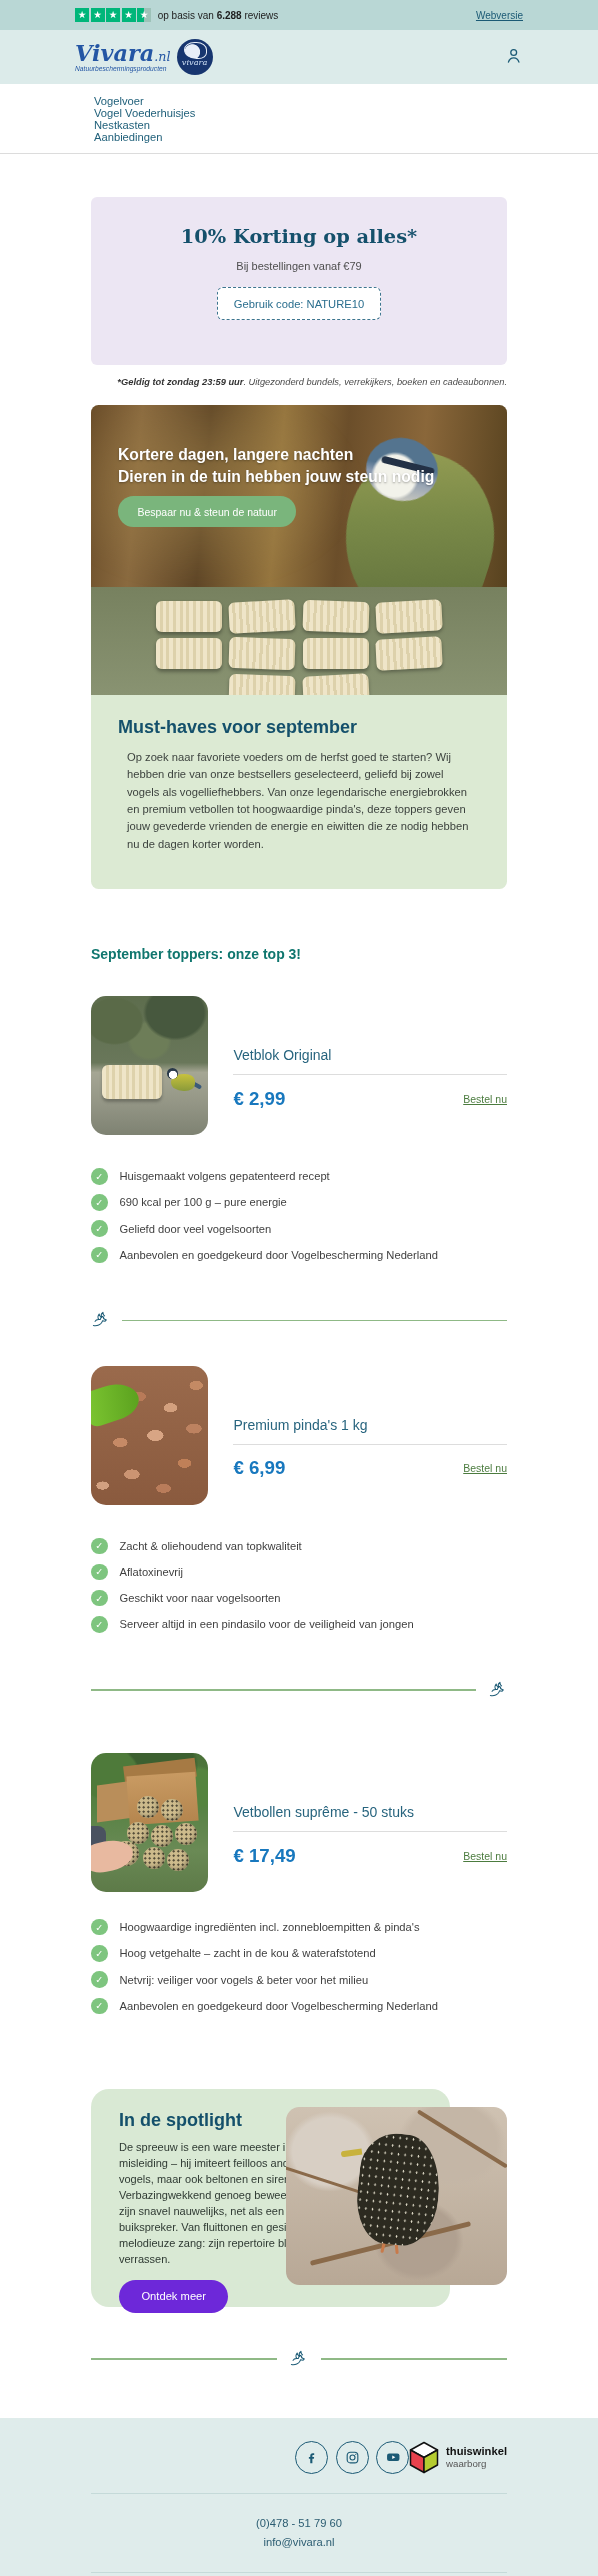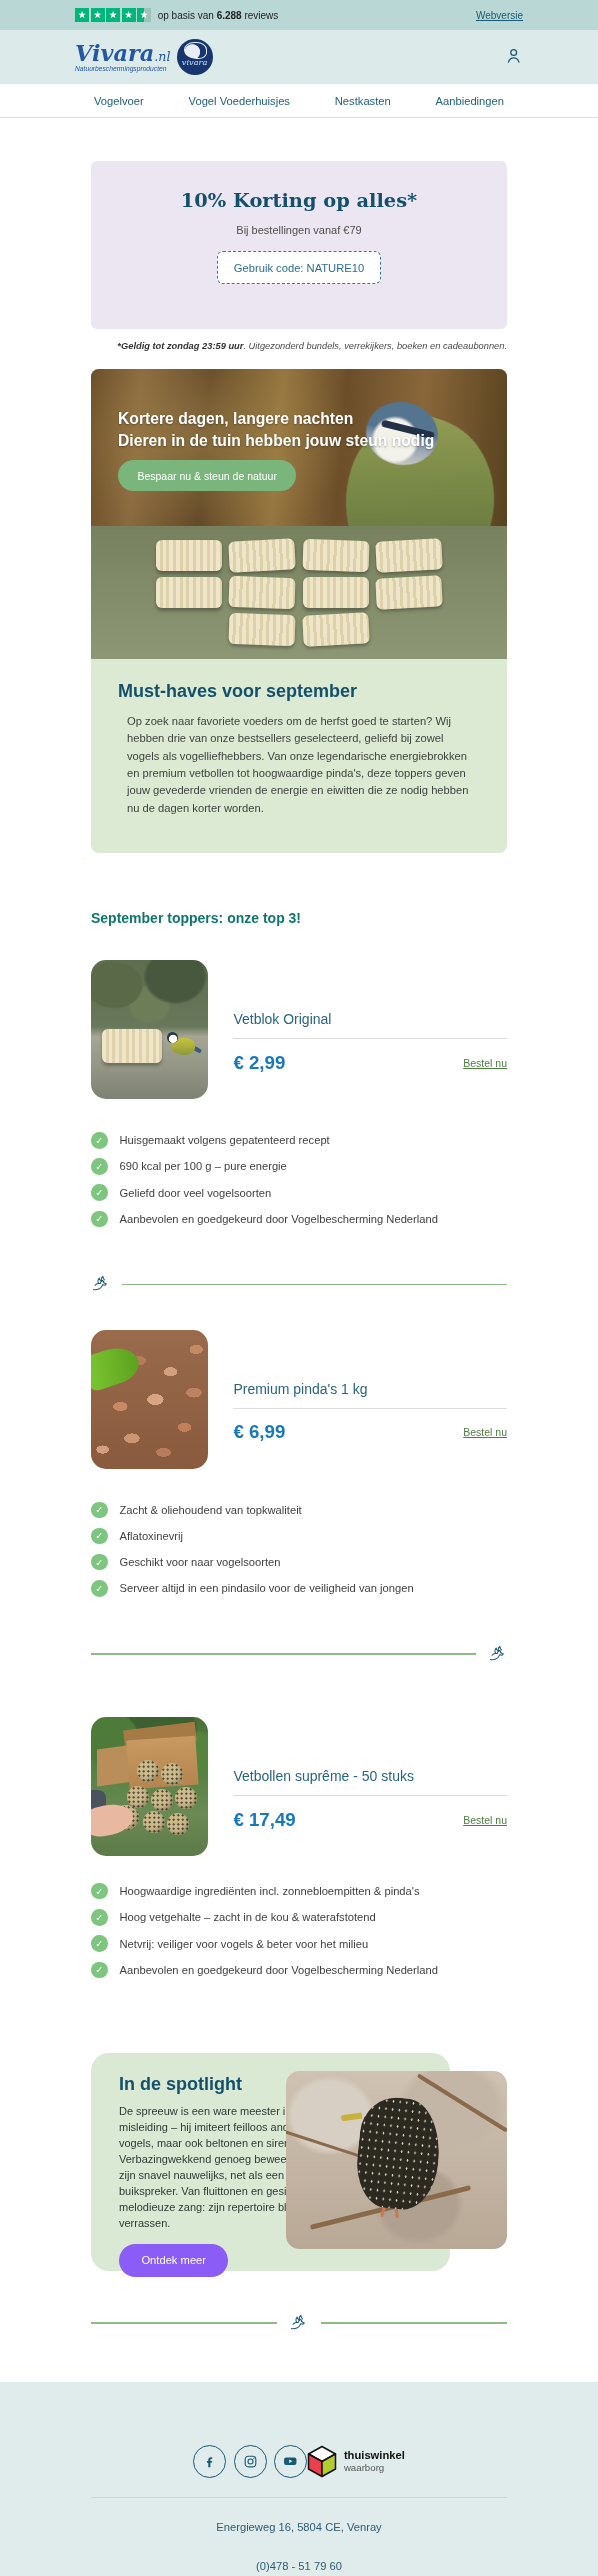--- a/index.html
+++ b/index.html
@@ -21,37 +21,37 @@
   .logo-wrap{display:flex;align-items:center;cursor:pointer;}
   .brand{font-family:"DejaVu Serif",serif;font-style:italic;font-weight:bold;font-size:22.4px;color:#2456a4;line-height:1;}
   .brand-suffix{font-size:12.7px;font-weight:normal;}
   .logo-tagline{font-size:6.7px;font-style:italic;color:#2456a4;margin-top:1.5px;}
   .logo-badge{width:36px;height:36px;border-radius:50%;background:#17356f;margin-left:6px;position:relative;display:flex;align-items:center;justify-content:center;overflow:hidden;}
   .logo-badge .badge-bird{position:absolute;top:3px;left:7.5px;width:21px;height:15px;background:radial-gradient(circle at 35% 60%,#e8eef8 0 45%,transparent 50%),#17356f;border-radius:50% 50% 40% 60%;border:1.1px solid #e8eef8;}
   .logo-badge .badge-text{position:relative;font-family:"DejaVu Serif",serif;font-style:italic;color:#cfe0f5;font-size:8.2px;margin-top:10.5px;}
 
   
   .nav{background:#ffffff;border-bottom:0.7px solid #dcdcdc;}
-  .nav-inner{width:419px;margin:0 auto;display:flex;justify-content:space-between;padding:10.5px 4.5px;box-sizing:border-box;}
+  .nav-inner{width:419px;margin:0 auto;display:flex;justify-content:space-between;padding:10.5px 4.5px;box-sizing:border-box;flex-direction:column;}
   .nav-item{font-size:11.2px;color:#20607a;cursor:pointer;}
 
   
   .promos{display:flex;gap:15px;margin-top:43px;}
   .promo{flex:1;border-radius:6px;text-align:center;padding:24px 13.5px 21px;box-sizing:border-box;min-height:168px;}
   .promo.lavender{background:#ece6f3;}
   .promo.green{background:#d8e9d1;}
   .promo-title{font-family:"DejaVu Serif",serif;font-weight:bold;font-size:19.4px;color:#14506b;line-height:1.15;margin:4.5px 0 12px;}
   .promo-sub{font-size:11px;color:#4e4e4e;margin-bottom:15px;}
   .promo-code{display:inline-block;background:#fff;border:1.5px dashed #3d758f;border-radius:6px;padding:9.7px 12px;font-size:11.2px;color:#2a6e8e;cursor:pointer;min-width:138px;}
   .disclaimer{text-align:right;font-size:9.3px;font-style:italic;color:#4b4b4b;margin-top:12px;}
   .disclaimer b{color:#333;}
 
   
   .hero{margin-top:18px;border-radius:7.5px 7.5px 0 0;overflow:hidden;height:290px;position:relative;}
-  .hero-photo{position:relative;height:157px;overflow:hidden;
+  .hero-photo{position:relative;height:182px;overflow:hidden;
     background:linear-gradient(95deg,#6b4e2a 0%,#8a6a3f 12%,#5e4526 28%,#96763f 45%,#6b4e2a 60%,#8a673a 78%,#57421f 100%);}
   .hp-soft{position:absolute;inset:-15px;background:radial-gradient(224px 142px at 28% 45%,rgba(170,140,80,.55),transparent 70%);filter:blur(6.7px);}
   .hp-body{position:absolute;right:13.5px;top:48px;width:150px;height:172px;background:linear-gradient(160deg,#99a055 0%,#7a8a48 40%,#5a6a3a 100%);border-radius:45% 55% 40% 60%;transform:rotate(18deg);filter:blur(0.7px);}
   .hp-head{position:absolute;right:69px;top:33px;width:72px;height:63px;background:radial-gradient(circle at 42% 62%,#f2f2ea 0 36%,transparent 42%),linear-gradient(180deg,#54748f 0 45%,#8a9ab0 60%,#c8c8c0 100%);border-radius:50%;transform:rotate(10deg);filter:blur(0.4px);}
   .hp-stripe{position:absolute;right:72px;top:57px;width:54px;height:6.7px;background:#233146;border-radius:3.7px;transform:rotate(14deg);filter:blur(0.4px);}
   .hero-title{position:absolute;top:39px;left:27px;color:#ffffff;font-size:15.7px;font-weight:bold;line-height:1.4;text-shadow:0 0.7px 2.2px rgba(0,0,0,.35);z-index:3;}
   .hero-btn{position:absolute;top:91px;left:27px;background:#7ab57c;color:#fff;border:none;border-radius:18px;padding:9.7px 19.4px;font-size:10.5px;cursor:pointer;z-index:3;font-family:"Liberation Sans",sans-serif;}
   .hero-blocks{height:133px;background:linear-gradient(#77815f,#8d9776);display:flex;flex-wrap:wrap;gap:6px 7.5px;padding:16.5px 34px;box-sizing:border-box;align-content:center;justify-content:center;}
   .block{width:66px;height:31px;border-radius:6px;background:repeating-linear-gradient(90deg,#efe5c8 0 3.7px,#ddd1ab 3.7px 6.7px);box-shadow:0 2.2px 3.7px rgba(0,0,0,.3);}
   .block:nth-child(2n){transform:rotate(-3deg);}
@@ -120,41 +120,41 @@
   .p3-flap{position:absolute;left:33px;top:9px;width:72px;height:19.4px;background:#a67a44;transform:rotate(-7deg);}
   .p3-ball{position:absolute;width:22.4px;height:22.4px;border-radius:50%;background-color:#cdbb8c;background-image:radial-gradient(#4a4432 0.9px,transparent 1px);background-size:4.5px 4.5px;box-shadow:inset -2.2px -2.2px 3.7px rgba(0,0,0,.25);}
   .p3-hand{position:absolute;left:-7.5px;bottom:21px;width:49px;height:30px;background:#e8b9a0;border-radius:40% 60% 55% 45%;transform:rotate(-12deg);}
   .p3-sleeve{position:absolute;left:-12px;bottom:39px;width:27px;height:27px;background:#4a5260;border-radius:30%;}
 
   
   .spotlight{position:relative;margin-top:75px;height:218px;}
   .spotlight-box{position:absolute;left:0;top:0;width:359px;height:218px;background:#d9e9d4;border-radius:18px;padding:21px 0 0 28px;box-sizing:border-box;}
   .spotlight-box h2{font-size:18px;color:#14506b;margin:0 0 9px;font-weight:bold;}
   .spotlight-box p{width:191px;font-size:11px;line-height:1.45;color:#2f3a33;margin:0 0 12px;}
-  .spotlight-btn{display:inline-block;background:#8b5cf6;color:#fff;border:none;border-radius:19.4px;padding:10.5px 22.4px;font-size:11.2px;cursor:pointer;font-family:"Liberation Sans",sans-serif;}
+  .spotlight-btn{display:inline-block;background:#6d28d9;color:#fff;border:none;border-radius:19.4px;padding:10.5px 22.4px;font-size:11.2px;cursor:pointer;font-family:"Liberation Sans",sans-serif;}
   .spotlight-img{position:absolute;right:0;top:18px;width:221px;height:178px;border-radius:13.5px;overflow:hidden;
     background:
       radial-gradient(75px 67px at 20% 25%,#d8cfc4 0 50%,transparent 60%),
       radial-gradient(90px 75px at 75% 20%,#c4b6a6 0 50%,transparent 60%),
       radial-gradient(75px 67px at 60% 75%,#b0a090 0 50%,transparent 60%),
       linear-gradient(#cfc2b2,#b8a896);}
   .sp-branch{position:absolute;background:#8a6a4a;border-radius:2.2px;}
   .sp-branch.b1{width:165px;height:5.2px;left:22.4px;bottom:39px;transform:rotate(-14deg);}
   .sp-branch.b2{width:105px;height:3.7px;right:-7.5px;top:30px;transform:rotate(32deg);}
   .sp-branch.b3{width:90px;height:3px;left:-7.5px;top:72px;transform:rotate(18deg);}
   .sp-bird{position:absolute;left:72px;top:27px;width:81px;height:111px;background-color:#2c2a20;background-image:radial-gradient(rgba(240,235,215,.95) 0.7px,transparent 1.1px);background-size:6.7px 8.2px;border-radius:50% 50% 45% 45% / 38% 62% 50% 50%;transform:rotate(6deg);}
   .sp-beak{position:absolute;left:55px;top:43px;width:21px;height:6px;background:#c8b23c;border-radius:3px 0 0 3px;transform:rotate(-8deg);}
   .sp-leg{position:absolute;width:3px;height:13.5px;background:#c87a4a;border-radius:1.5px;}
   .sp-leg.l1{left:96px;top:132px;transform:rotate(14deg);}
   .sp-leg.l2{left:109px;top:133px;transform:rotate(-6deg);}
 
   
   .footer{background:#dfeceb;margin-top:48px;padding:22.4px 0 21px;}
   .footer-inner{width:416px;margin:0 auto;}
-  .footer-top{display:flex;justify-content:center;align-items:center;margin-top:40px;}
+  .footer-top{display:flex;justify-content:flex-end;align-items:center;}
   .socials{display:flex;gap:7.5px;}
   .social{width:33px;height:33px;border:1.5px solid #1b5a75;border-radius:50%;display:flex;align-items:center;justify-content:center;box-sizing:border-box;cursor:pointer;background:transparent;}
   .trustmark{display:flex;align-items:center;gap:6.7px;cursor:pointer;}
   .trustmark-text div:first-child{font-size:11.2px;font-weight:bold;color:#111;}
   .trustmark-text div:last-child{font-size:9.7px;color:#555;margin-top:0.7px;}
   .footer-hr{border:none;border-top:0.7px solid #c5dad9;margin:19.4px 0;}
   .footer-center{text-align:center;font-size:11.2px;color:#2c5d72;line-height:1.75;}
   .footer-address{margin-bottom:19.4px;}
 </style>
 </head>
@@ -450,21 +450,20 @@
         </svg>
         <div class="trustmark-text">
           <div>thuiswinkel</div>
           <div>waarborg</div>
         </div>
       </div>
     </div>
 
     <hr class="footer-hr">
 
-    <div class="footer-center footer-address">Energieweg 16, 5804 CE, Venray</div>
     <div class="footer-center">(0)478 - 51 79 60</div>
     <div class="footer-center">info@vivara.nl</div>
 
     <hr class="footer-hr">
 
   </div>
 </div>
 
 
 </body></html>

